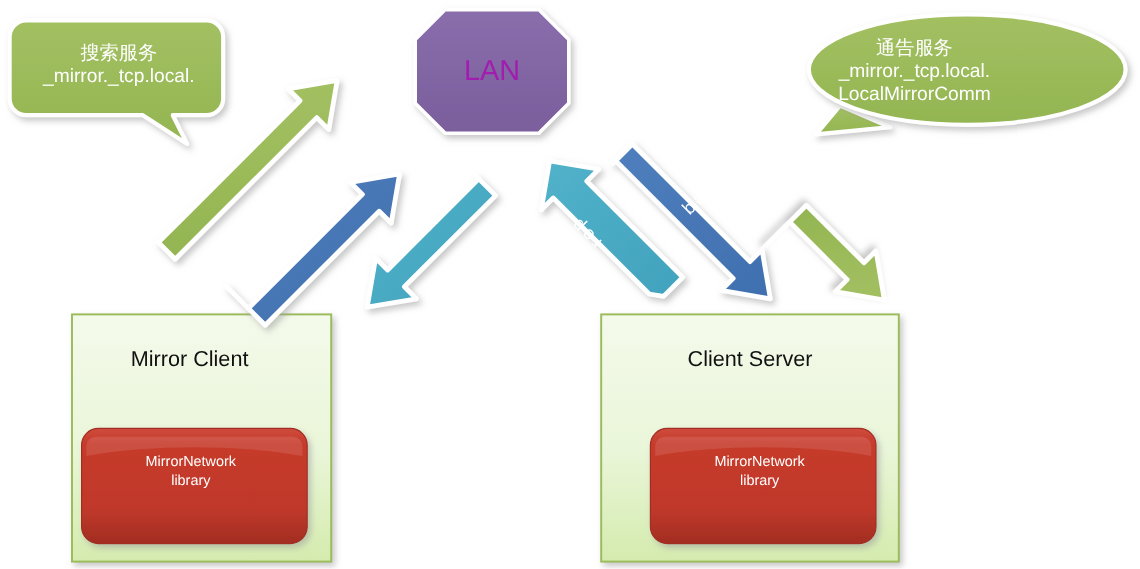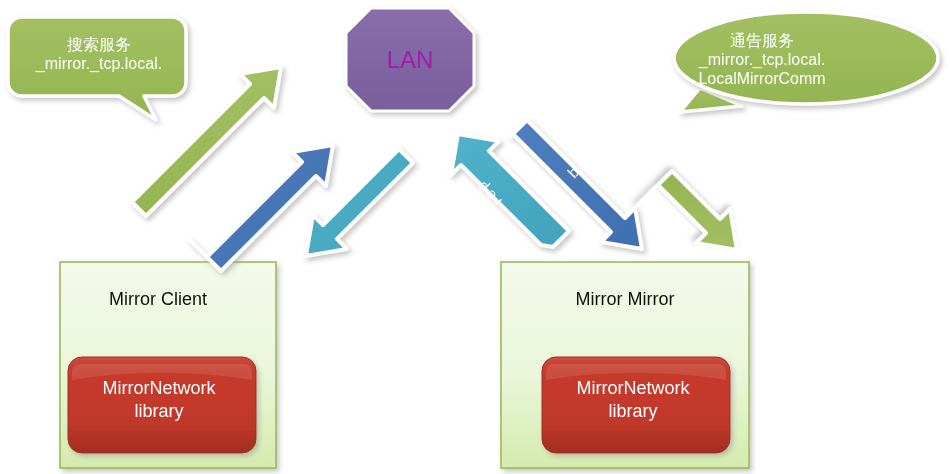--- a/index.html
+++ b/index.html
@@ -28,21 +28,21 @@
   
   .box-title{
     position:absolute;text-align:center;color:#111111;
     font-size:18px;pointer-events:none;white-space:pre;
   }
   #client-title{left:52px;top:289px;width:212px;}
   #server-title{left:503px;top:289px;width:244px;}
 
   
   .lib-text{
-    position:absolute;text-align:center;color:#ffffff;font-size:18px;
+    position:absolute;text-align:center;color:#ffffff;font-size:12px;
     line-height:1.3;pointer-events:none;white-space:pre;
   }
   #client-lib-text{left:64px;top:377px;width:190px;}
   #server-lib-text{left:538px;top:377px;width:190px;}
 
   
   .arrow-label{
     position:absolute;color:#ffffff;font-size:15px;
     letter-spacing:3px;pointer-events:none;white-space:pre;
     text-align:center;
@@ -172,21 +172,21 @@
 _mirror._tcp.local.</div>
 
   <div class="lbl callout-text" id="callout-right-text">通告服务
 _mirror._tcp.local.
 LocalMirrorComm</div>
 
   <div class="lbl" id="lan-text">LAN</div>
 
   <div class="box-title" id="client-title">Mirror Client</div>
 
-  <div class="box-title" id="server-title">Mirror Mirror</div>
+  <div class="box-title" id="server-title">Client Server</div>
 
   <div class="lib-text" id="client-lib-text">MirrorNetwork
 library</div>
 
   <div class="lib-text" id="server-lib-text">MirrorNetwork
 library</div>
 
   <div class="arrow-label" id="req-left-label">req</div>
 
   <div class="arrow-label" id="rep-left-label">rep</div>

